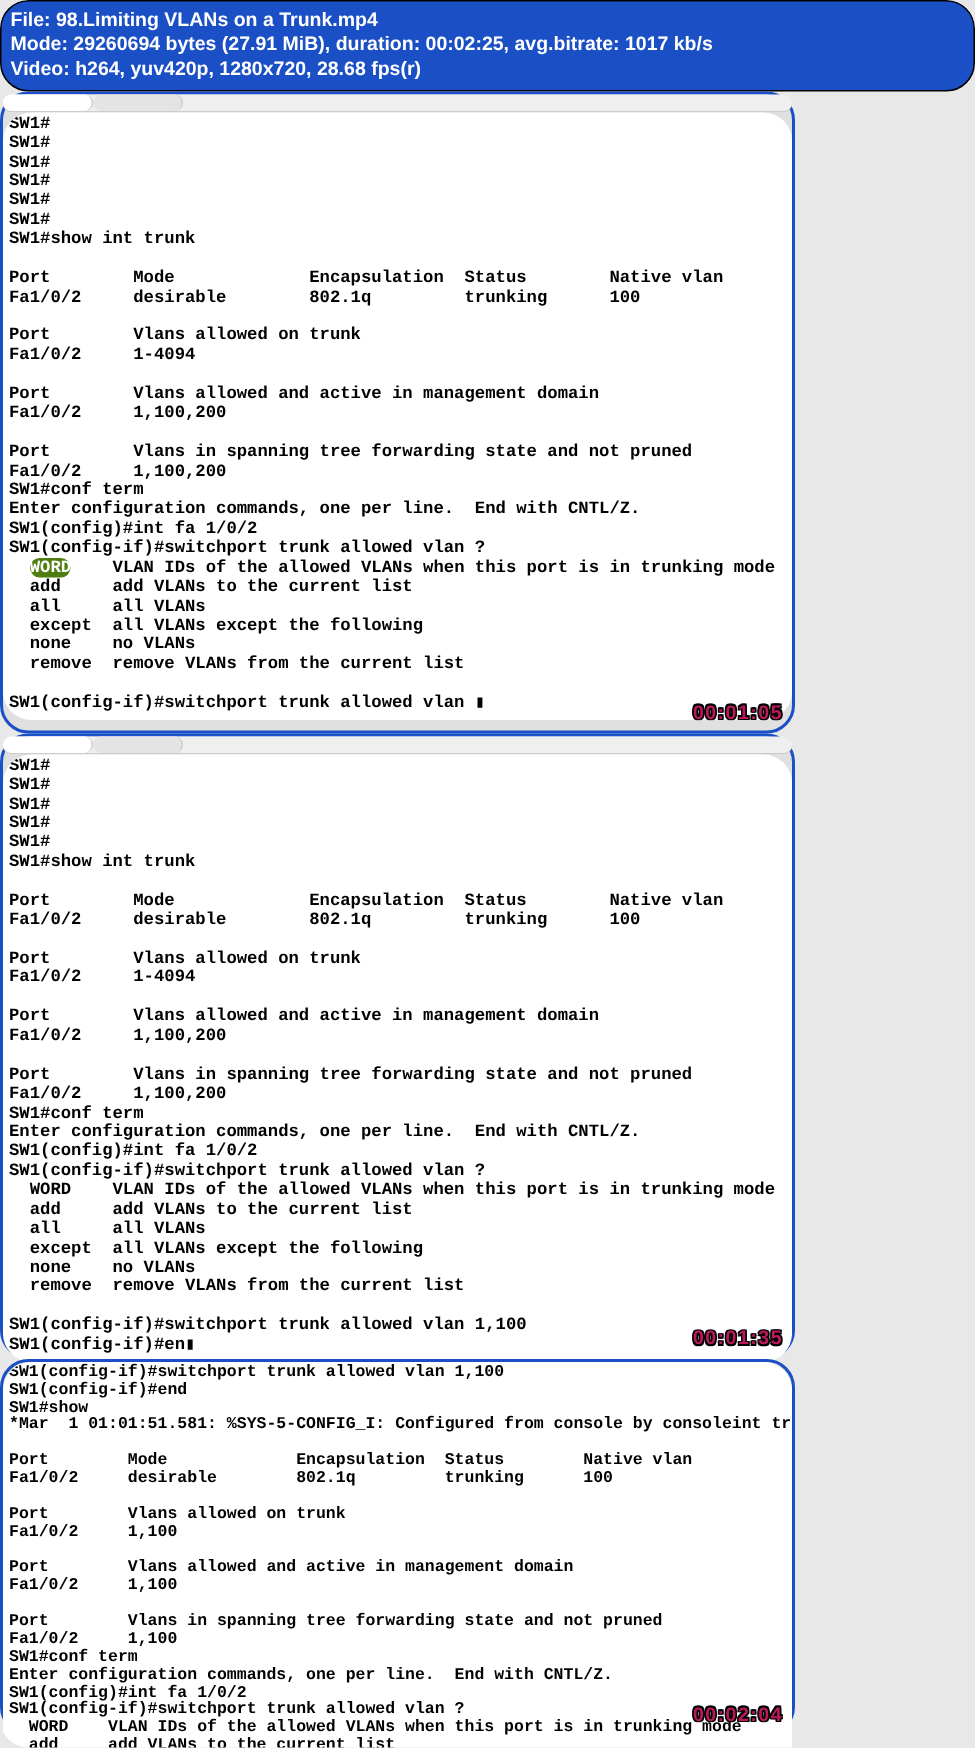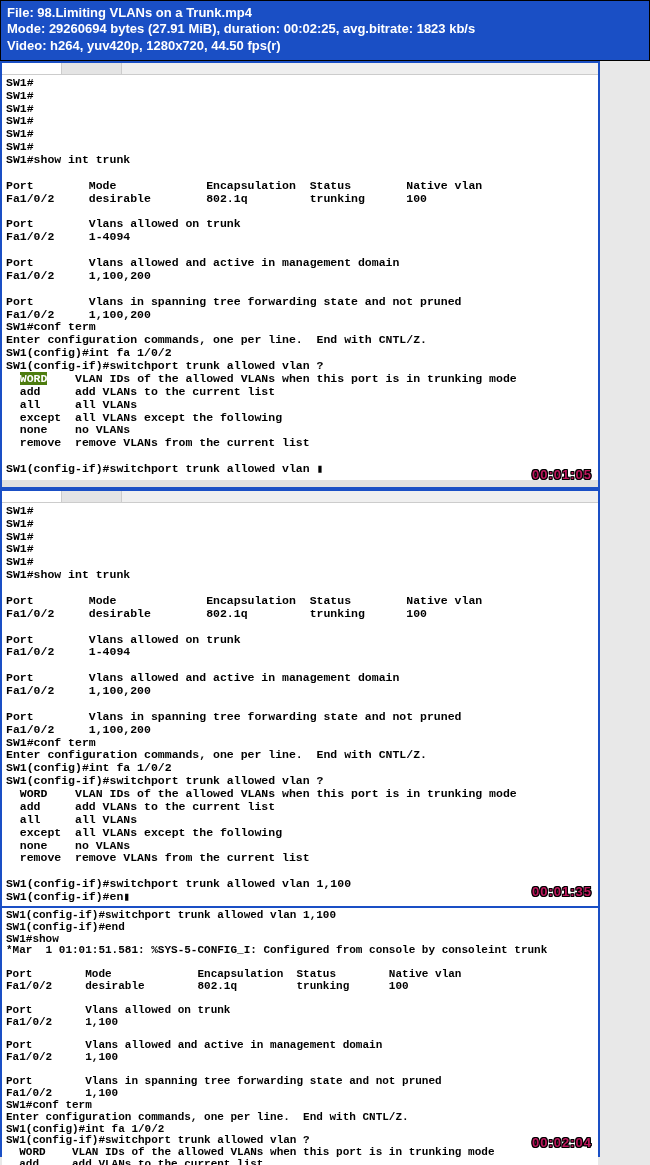--- a/index.html
+++ b/index.html
@@ -1,15 +1,15 @@
 <!DOCTYPE html>
 <html><head>
 <meta charset="utf-8">
 <style>
-  * { margin: 0; padding: 0; box-sizing: border-box; }
+  * { margin: 0; padding: 0; box-sizing: border-box; border-radius: 19px; }
   body {
     width: 650px;
     height: 1165px;
     font-family: "Courier New", monospace;
     font-size: 12px;
     line-height: 1.15;
     background: #e8e8e8;
     overflow: hidden;
   }
   .header {
@@ -20,21 +20,21 @@
     font-weight: bold;
     padding: 4px 6px 6px 6px;
     line-height: 1.25;
     border: 1px solid #000;
   }
   .frame {
     border: 2px solid #1a4fc5;
     background: #e0e0e0;
     margin: 0 0 0 0;
     position: relative;
-    width: 600px;
+    width: 530px;
   }
   .tabs {
     height: 12px;
     background: #efefef;
     border-bottom: 1px solid #ccc;
     display: flex;
   }
   .tab1 { width: 60px; height: 100%; background: #fff; border-right: 1px solid #ccc; }
   .tab2 { width: 60px; height: 100%; background: #e4e4e4; border-right: 1px solid #ccc; }
   .term {
@@ -59,22 +59,22 @@
                  1px 1px 0 #000, -1px -1px 0 #000, 1px -1px 0 #000, -1px 1px 0 #000;
     letter-spacing: 1px;
   }
   .hl { background: #4d7c0f; color: #fff; }
 </style>
 </head>
 <body>
 
 <div class="header">
   <div><span>File: </span><span>98.Limiting VLANs on a Trunk.mp4</span></div>
-  <div><span>Mode: </span><span>29260694 bytes (27.91 MiB), duration: 00:02:25, avg.bitrate: 1823 kb/s</span></div>
-  <div><span>Video: </span><span>h264, yuv420p, 1280x720, 44.50 fps(r)</span></div>
+  <div><span>Mode: </span><span>29260694 bytes (27.91 MiB), duration: 00:02:25, avg.bitrate: 1017 kb/s</span></div>
+  <div><span>Video: </span><span>h264, yuv420p, 1280x720, 28.68 fps(r)</span></div>
 </div>
 
 <div class="frame" style="height:428px;">
   <div class="tabs">
     <div class="tab1"></div>
     <div class="tab2"></div>
   </div>
   <div class="term" id="term0">SW1#
 SW1#
 SW1#

